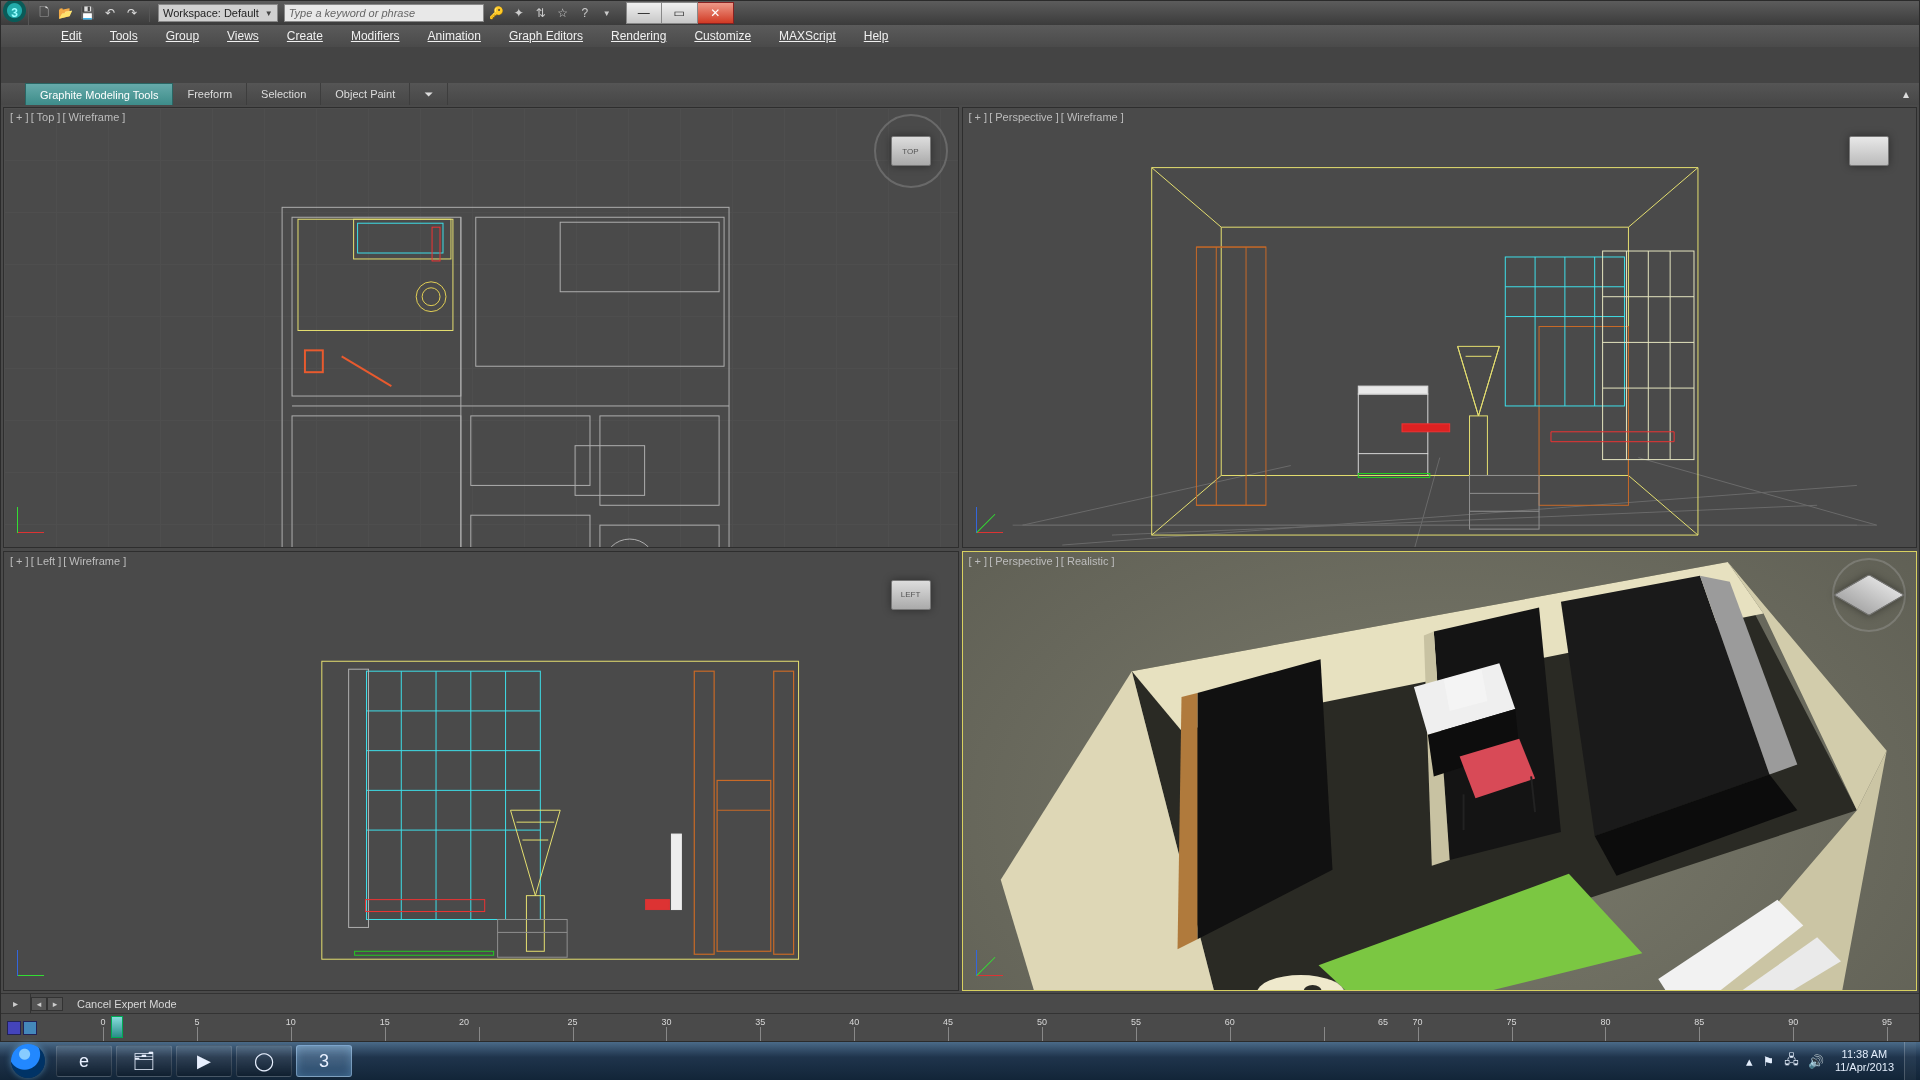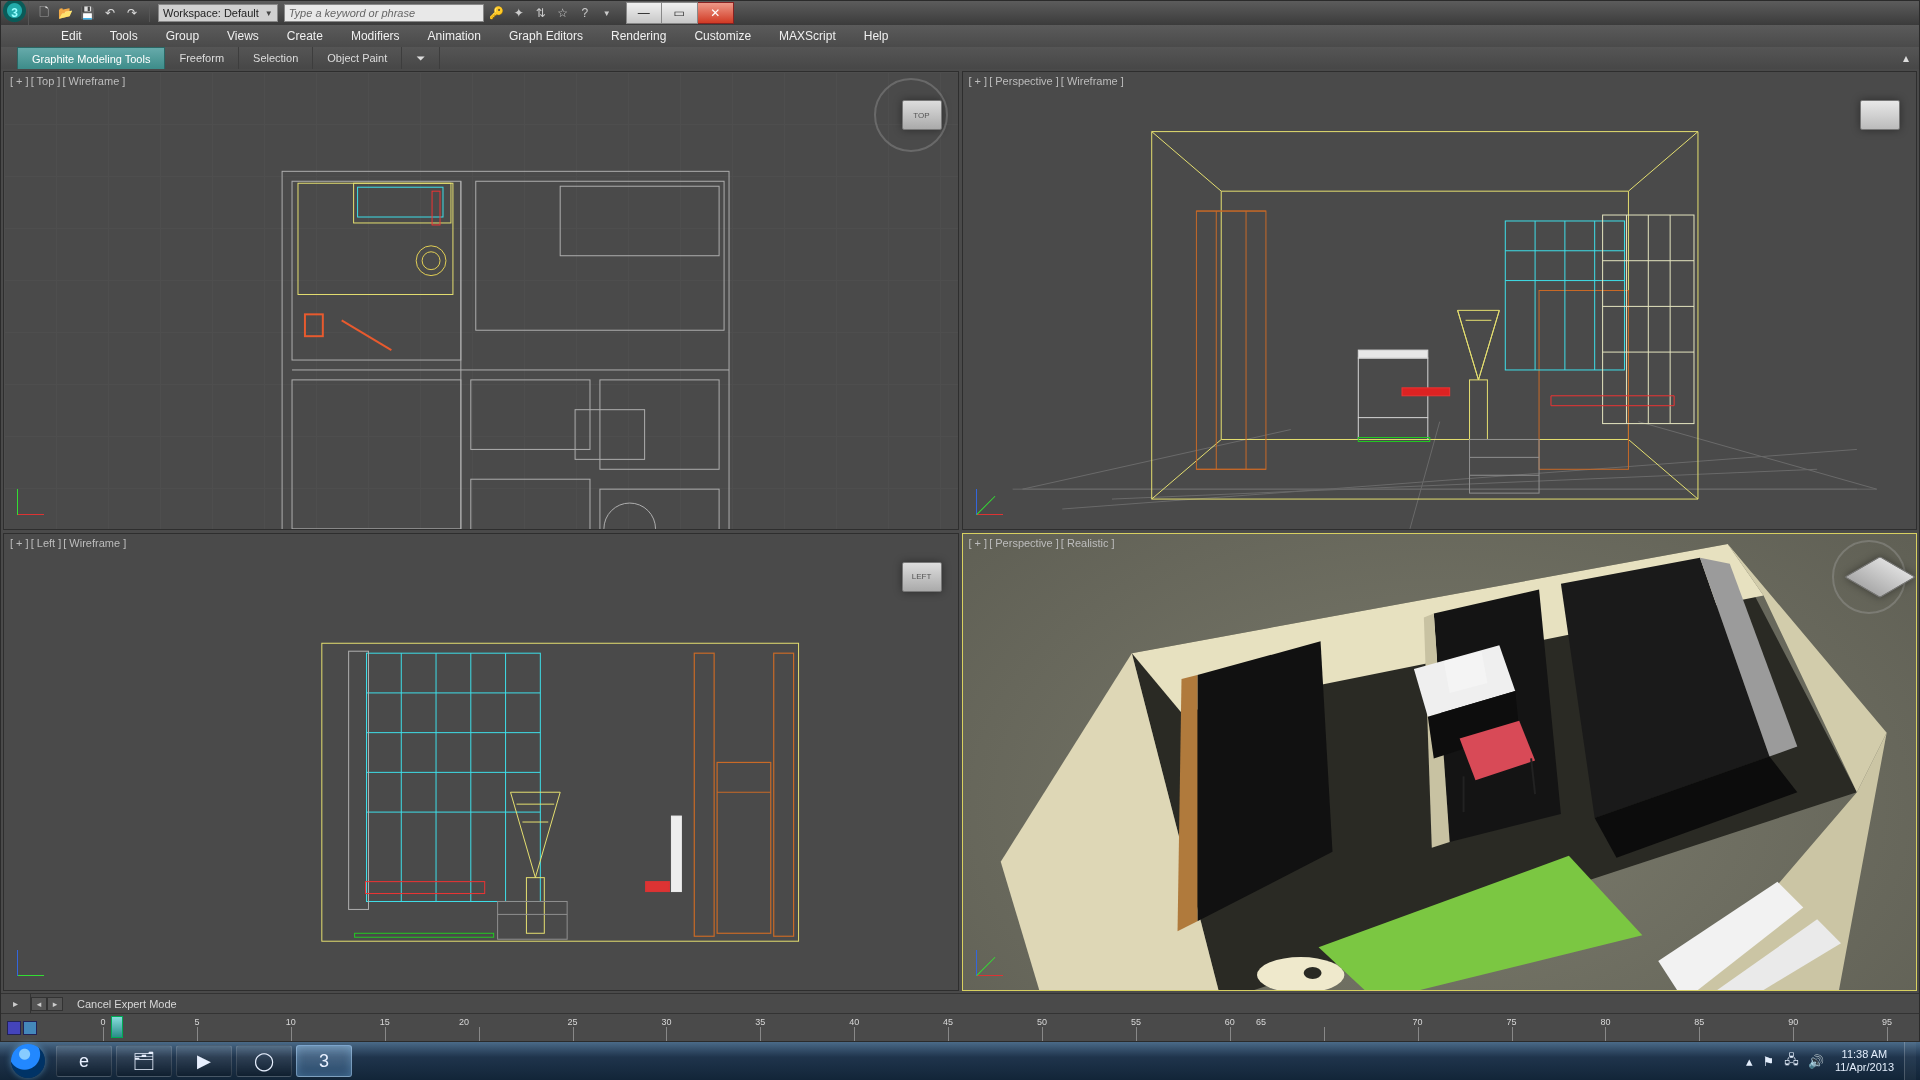--- a/index.html
+++ b/index.html
@@ -23,24 +23,24 @@
 .titlebar .search-box { width: 200px; height: 18px; background: #e8e8e8; border: 1px solid #888; font-size: 11px; font-style: italic; color: #666; padding: 0 4px; display:flex; align-items:center; }
 .titlebar .icon-btn { width: 18px; height: 18px; color: #ccc; font-size: 12px; display:flex; align-items:center; justify-content:center; }
 .titlebar .win-ctrls { display: flex; margin-left: 6px; }
 .titlebar .win-btn { width: 36px; height: 22px; display: flex; align-items: center; justify-content: center; font-size: 12px; color: #222; }
 .titlebar .win-min { background: linear-gradient(#f0f0f0,#c8c8c8); border:1px solid #888; }
 .titlebar .win-max { background: linear-gradient(#f0f0f0,#c8c8c8); border:1px solid #888; border-left:0; }
 .titlebar .win-close { background: linear-gradient(#e98,#d13a24); color:#fff; border:1px solid #822; border-left:0; }
 
 
 .menubar { height: 22px; background: linear-gradient(#5b5b5b,#4a4a4a); display: flex; align-items: center; font-size: 12px; color: #f0f0f0; padding-left: 46px; gap: 0; }
-.menubar .menu-item { padding: 0 14px; line-height: 22px; }
-
-
-.ribbonbar { height: 22px; background: linear-gradient(#555,#474747); display: flex; align-items: center; font-size: 11px; color: #ddd; padding-left: 16px; }
+.menubar .menu-item { padding: 0 14px; line-height: 22px; text-decoration: underline; }
+
+
+.ribbonbar { height: 22px; background: linear-gradient(#555,#474747); display: flex; align-items: center; font-size: 11px; color: #ddd; padding-left: 24px; margin-top: 36px; }
 .ribbon-tab { padding: 0 14px; line-height: 22px; border-right: 1px solid #3d3d3d; }
 .ribbon-tab.active { background: linear-gradient(#6aa, #3b8b88); color: #fff; border: 1px solid #2a6664; border-bottom: none; }
 .ribbon-pin { margin-left: auto; margin-right: 10px; color: #ddd; font-size: 12px; }
 
 .ribbon-content { height: 20px; background: #4b4b4b; border-top: 1px solid #3a3a3a; font-size: 11px; color: #ddd; display: flex; align-items: center; padding-left: 10px; }
 
 
 .viewports { flex: 1; background: #4a4a4a; position: relative; }
 .vp-grid { position: absolute; inset: 2px; display: grid; grid-template-columns: 1fr 1fr; grid-template-rows: 1fr 1fr; gap: 3px; }
 .vp { background: #4a4a4a; border: 1px solid #2e2e2e; position: relative; overflow: hidden; }
@@ -48,21 +48,21 @@
 .vp-label { position: absolute; top: 3px; left: 6px; font-size: 11px; color: #bdbdbd; z-index: 4; display:flex; gap:2px; }
 .vp-label span { color:#bdbdbd; }
 .vp-label .lb { cursor: pointer; }
 
 .axes { position: absolute; left: 14px; bottom: 14px; width: 36px; height: 36px; z-index: 4; }
 .axes .ax { position: absolute; left: 0; bottom: 0; height: 1px; transform-origin: left bottom; }
 .ax-x { width: 26px; background: #d33; transform: rotate(0deg); }
 .ax-y { width: 26px; background: #3d3; transform: rotate(-90deg); }
 .ax-z { width: 26px; background: #36d; transform: rotate(-90deg); }
 
-.viewcube { position: absolute; top: 12px; right: 16px; width: 62px; height: 62px; z-index: 4; display:flex; align-items:center; justify-content:flex-end; }
+.viewcube { position: absolute; top: 12px; right: 16px; width: 62px; height: 62px; z-index: 4; display:flex; align-items:center; justify-content:center; }
 .viewcube .cube { width: 40px; height: 40px; background: linear-gradient(#ddd,#aaa); border: 1px solid #777; border-radius: 2px; box-shadow: 0 0 8px rgba(0,0,0,.4); display:flex; align-items:center; justify-content:center; font-size:7px; color:#555; transform: rotate(45deg) skew(-15deg,-15deg); }
 .viewcube .ring { position:absolute; inset:-6px; border:2px solid rgba(180,180,180,.3); border-radius:50%; }
 .viewcube.flat .cube { transform:none; width:40px; height:30px; font-size:8px; }
 
 .grid-lines { position: absolute; inset: 0; background-image:
   linear-gradient(#545454 1px, transparent 1px),
   linear-gradient(90deg, #545454 1px, transparent 1px);
   background-size: 52px 52px; opacity: .45; z-index: 0; }
 
 .wf-scene { position: absolute; inset: 0; z-index: 1; }
@@ -449,21 +449,21 @@
             <div class="tick-label" style="left: 811.2px;">40</div>
             <div class="tick-major" style="left: 905.1px;"></div>
             <div class="tick-label" style="left: 905.1px;">45</div>
             <div class="tick-major" style="left: 999px;"></div>
             <div class="tick-label" style="left: 999px;">50</div>
             <div class="tick-major" style="left: 1092.9px;"></div>
             <div class="tick-label" style="left: 1092.9px;">55</div>
             <div class="tick-major" style="left: 1186.8px;"></div>
             <div class="tick-label" style="left: 1186.8px;">60</div>
             <div class="tick-major" style="left: 1280.7px;"></div>
-            <div class="tick-label" style="left: 1218px;">65</div>
+            <div class="tick-label" style="left: 1340px;">65</div>
             <div class="tick-major" style="left: 1374.6px;"></div>
             <div class="tick-label" style="left: 1374.6px;">70</div>
             <div class="tick-major" style="left: 1468.5px;"></div>
             <div class="tick-label" style="left: 1468.5px;">75</div>
             <div class="tick-major" style="left: 1562.4px;"></div>
             <div class="tick-label" style="left: 1562.4px;">80</div>
             <div class="tick-major" style="left: 1656.3px;"></div>
             <div class="tick-label" style="left: 1656.3px;">85</div>
             <div class="tick-major" style="left: 1750.2px;"></div>
             <div class="tick-label" style="left: 1750.2px;">90</div>

